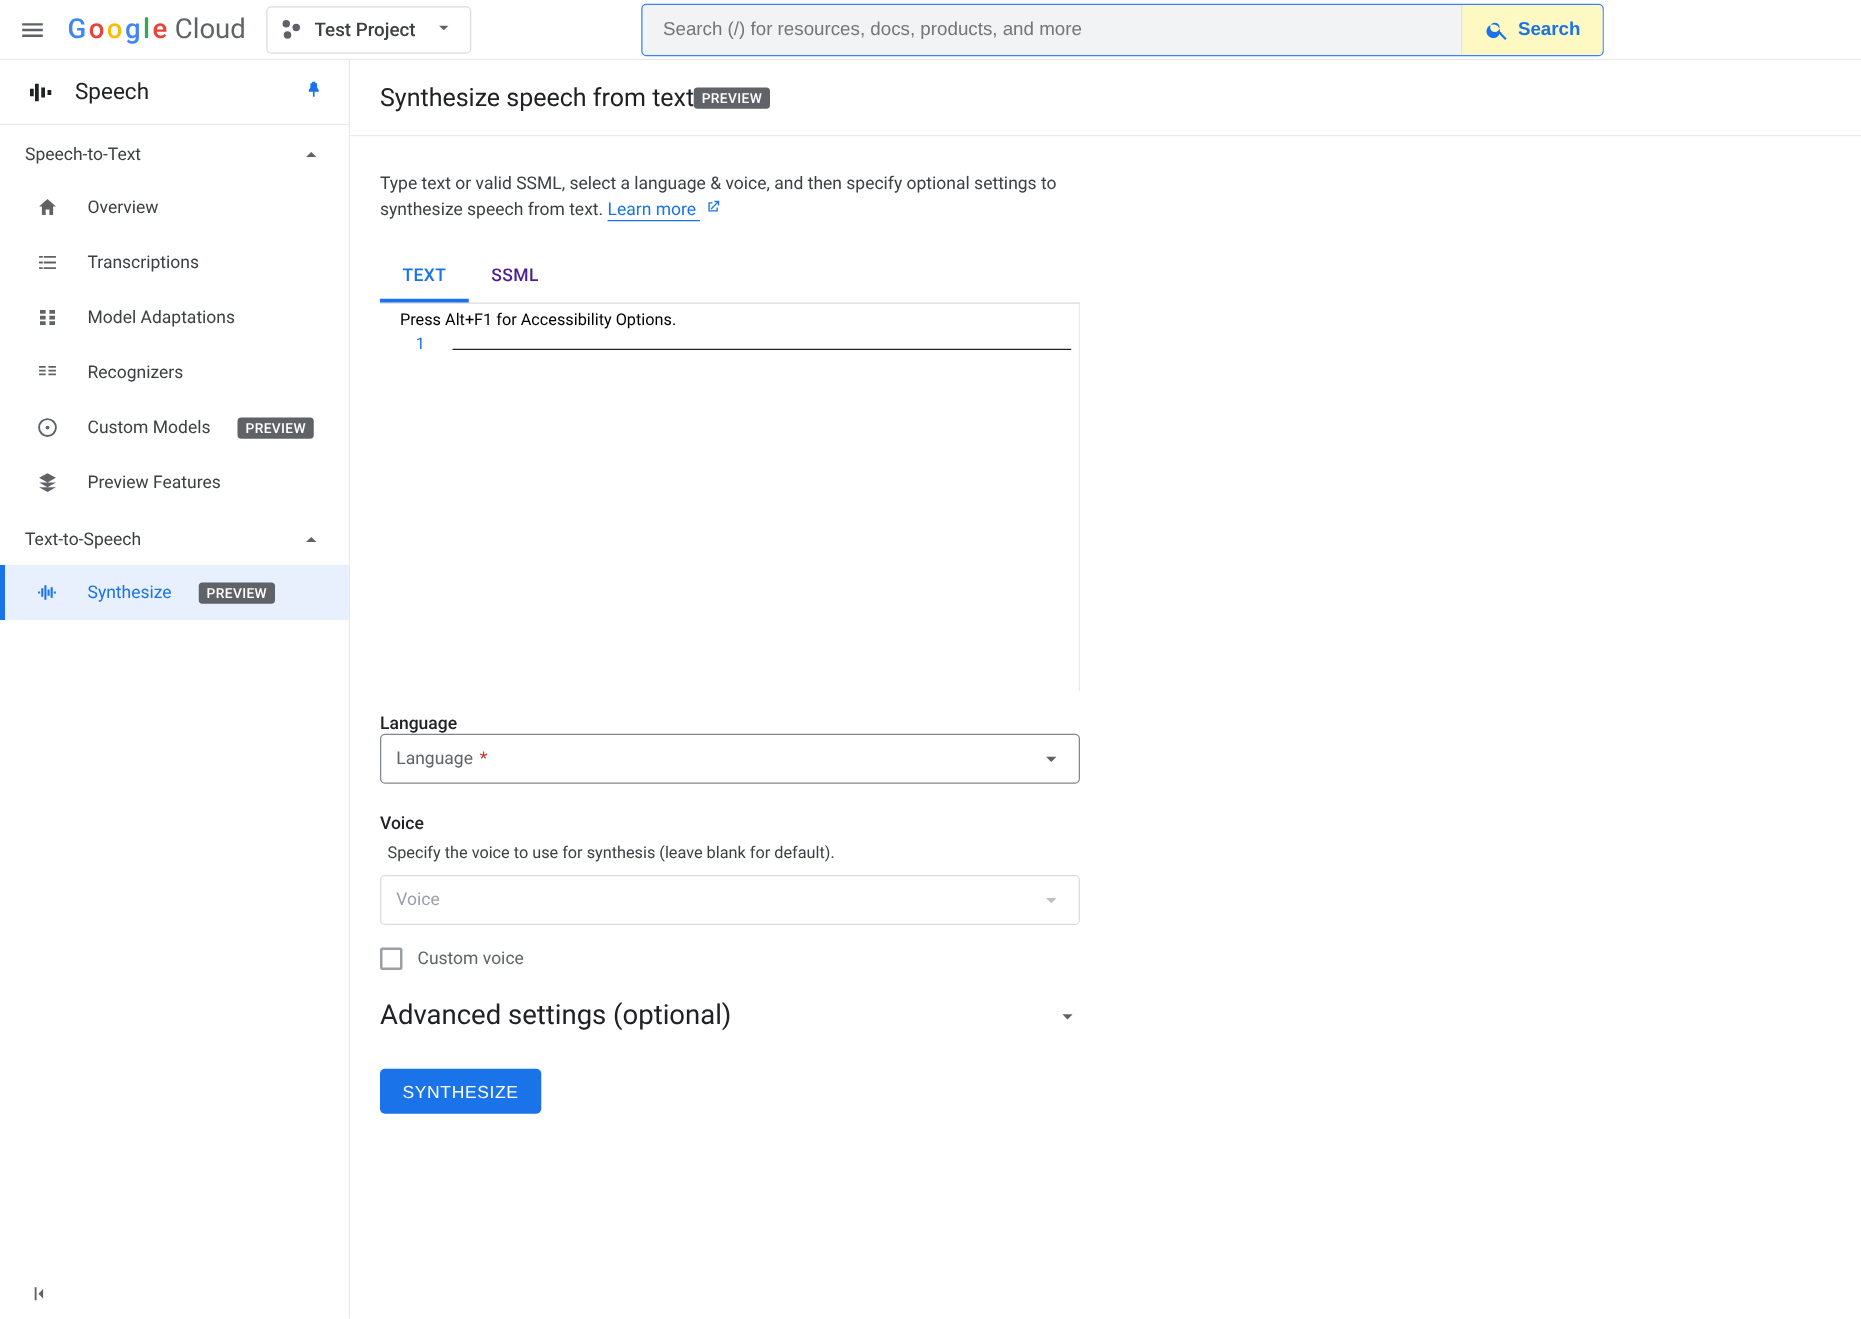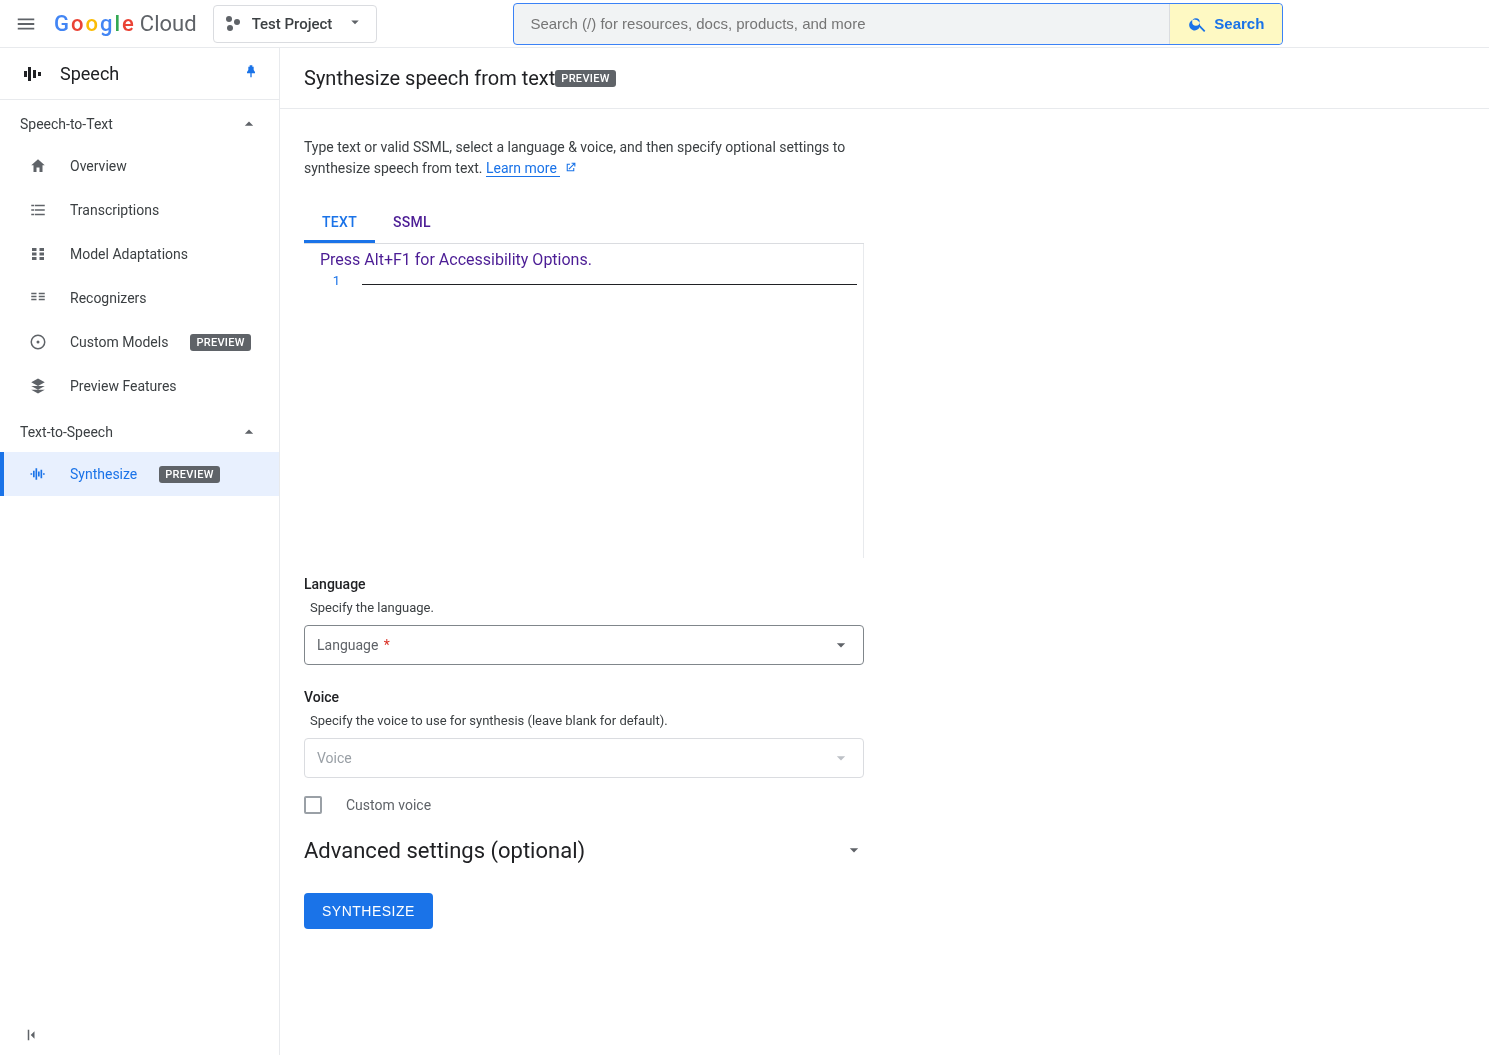--- a/index.html
+++ b/index.html
@@ -117,38 +117,38 @@
 
   .tabs { display:flex; border-bottom:1px solid #dadce0; margin-top:22px; width:560px; }
   .tab { padding:12px 18px 10px; font-size:14px; font-weight:500; color:#4c1d95; cursor:pointer; letter-spacing:.3px;}
   .tab.active { color:#1a73e8; border-bottom:3px solid #1a73e8; }
 
   .editor-area {
     width:560px; position:relative;
     border-right:1px solid #e8eaed;
     padding-bottom: 20px;
   }
-  .a11y-hint { font-size:16px; color:#4c1d95; padding:6px 0 2px 16px; }
+  .a11y-hint { font-size:13px; color:#000000; padding:6px 0 2px 16px; }
   .editor-row { display:flex; align-items:flex-start; }
   .gutter { width:58px; text-align:right; padding:2px 22px 0 0; color:#1a73e8; font-size:13px; }
   .code-input { flex:1; height:14px; border:none; border-bottom:1px solid #202124; outline:none; background:transparent; margin-right:6px; }
   .editor-spacer { height:250px; }
 
   .section-label { font-size:14px; font-weight:500; color:#202124; margin-top:18px; }
   .section-hint { font-size:13px; color:#3c4043; margin:8px 0 10px 6px; }
 
   .select-box {
     width:560px; height:40px; border:1px solid #80868b; border-radius:4px;
     display:flex; align-items:center; padding:0 12px; justify-content:space-between;
     cursor:pointer; font-size:14px; color:#5f6368;
   }
   .select-box.disabled { border-color:#dadce0; color:#9aa0a6; background:#fff; }
   .req-star { color:#d93025; margin-left:2px; }
 
-  .checkbox-row { display:flex; align-items:center; gap:24px; margin-top:18px; color:#5f6368; font-size:14px;}
+  .checkbox-row { display:flex; align-items:center; gap:12px; margin-top:18px; color:#5f6368; font-size:14px;}
   .checkbox-row .cb { width:18px; height:18px; border:2px solid #9aa0a6; border-radius:2px; }
 
   .adv-header {
     width:560px; margin-top:24px;
     display:flex; align-items:center; justify-content:space-between;
     font-size:22px; font-weight:400; cursor:pointer;
   }
 
   .primary-btn {
     margin-top:30px; background:#1a73e8; color:#fff; border:none;
@@ -318,21 +318,20 @@
       <div class="editor-area">
         <div class="a11y-hint">Press Alt+F1 for Accessibility Options.</div>
         <div class="editor-row">
           <div class="gutter">1</div>
           <input class="code-input" style="">
         </div>
         <div class="editor-spacer"></div>
       </div>
 
       <div class="section-label">Language</div>
-      <div class="section-hint">Specify the language.</div>
       <div class="select-box">
         <span>
           <span>Language</span>
           <span class="req-star">*</span>
         </span>
         <svg class="chev-down" viewBox="0 0 24 24">
             <path d="M7 10l5 5 5-5z"></path>
           </svg>
       </div>
 

